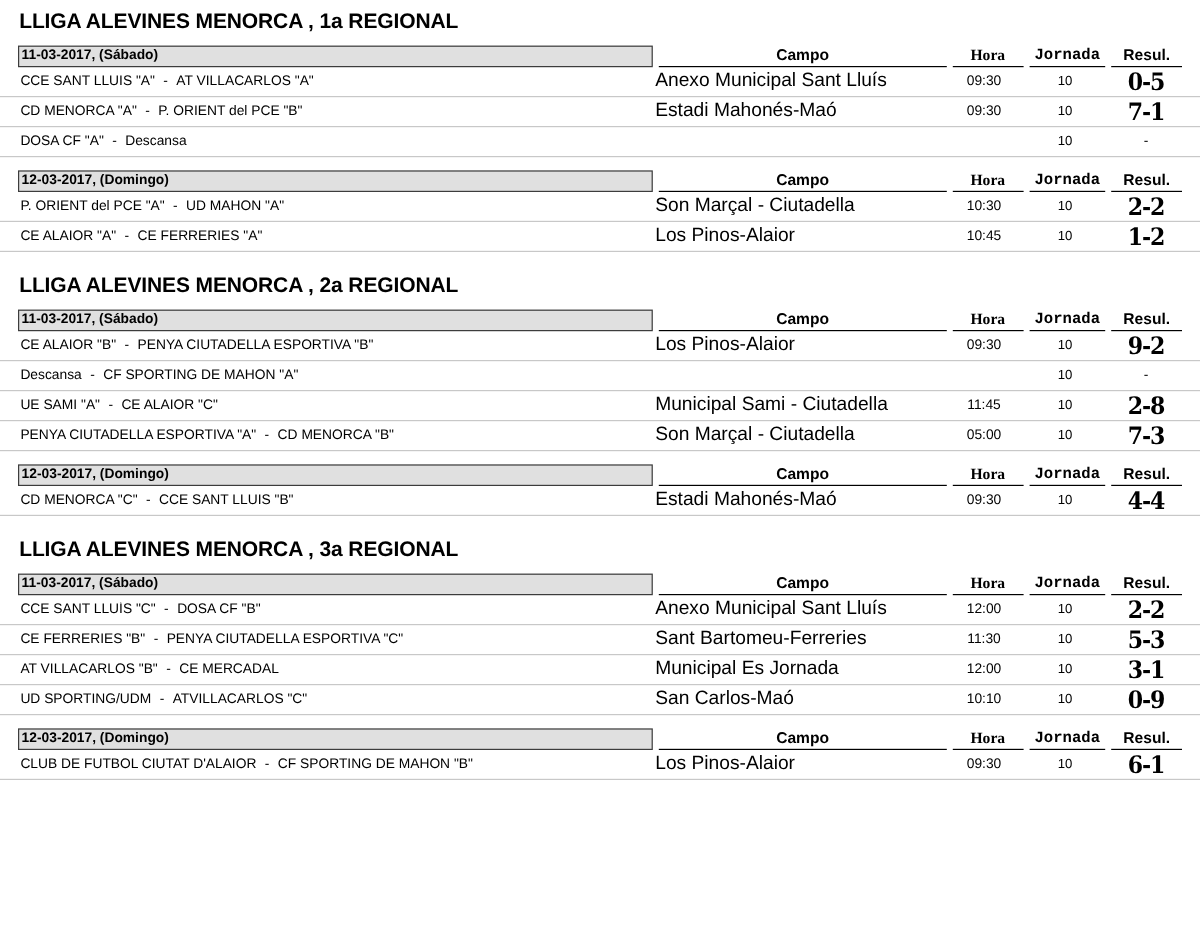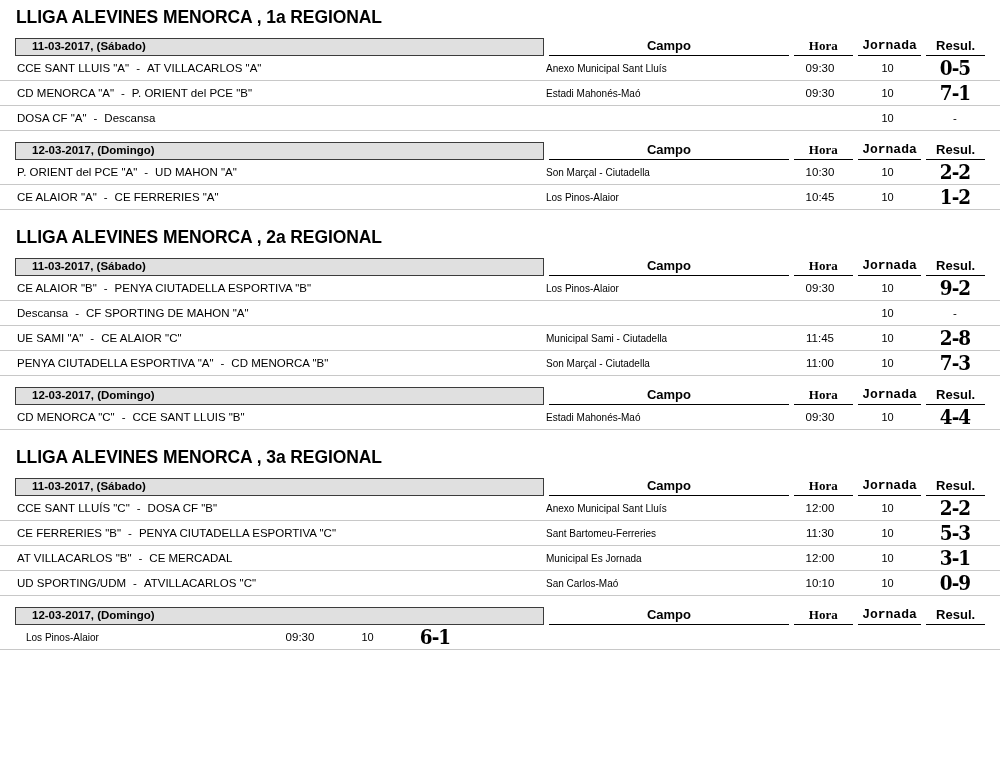--- a/index.html
+++ b/index.html
@@ -49,21 +49,21 @@
   }
   .date-box {
     width: 540px;
     height: 18px;
     box-sizing: border-box;
     background: #e0e0e0;
     border: 1.5px solid #3c3c3c;
     font-size: 11.5px;
     font-weight: bold;
     line-height: 15px;
-    padding-left: 16px;
+    padding-left: 2px;
     white-space: nowrap;
     overflow: hidden;
   }
   .hdr-gap { width: 5px; }
 
   .col-hdr {
     box-sizing: border-box;
     font-size: 13px;
     font-weight: bold;
     text-align: center;
@@ -91,21 +91,21 @@
     font-size: 11.5px;
     white-space: nowrap;
     overflow: hidden;
     padding-left: 2px;
     box-sizing: border-box;
   }
   .m-teams .sep { padding: 0 7px; }
   .m-gap { width: 5px; }
   .m-campo {
     width: 245px;
-    font-size: 10px;
+    font-size: 16px;
     padding-left: 6px;
     box-sizing: border-box;
     white-space: nowrap;
     overflow: hidden;
   }
   .m-hora {
     width: 60px;
     margin-left: 5px;
     font-size: 11.5px;
     text-align: center;
@@ -237,21 +237,21 @@
           <div class="m-gap"></div>
           <div class="m-campo">Municipal Sami - Ciutadella</div>
           <div class="m-hora">11:45</div>
           <div class="m-jornada">10</div>
           <div class="m-resul">2-8</div>
         </div>
         <div class="match-row">
           <div class="m-teams"><span>PENYA CIUTADELLA ESPORTIVA "A"</span><span class="sep">-</span><span>CD MENORCA "B"</span></div>
           <div class="m-gap"></div>
           <div class="m-campo">Son Marçal - Ciutadella</div>
-          <div class="m-hora">11:00</div>
+          <div class="m-hora">05:00</div>
           <div class="m-jornada">10</div>
           <div class="m-resul">7-3</div>
         </div>
       </div>
       <div class="date-block">
         <div class="hdr-row">
           <div class="date-box">12-03-2017,  (Domingo)</div>
           <div class="hdr-gap"></div>
           <div class="col-hdr c-campo">Campo</div>
           <div class="col-hdr c-hora">Hora</div>
@@ -315,20 +315,21 @@
       <div class="date-block">
         <div class="hdr-row">
           <div class="date-box">12-03-2017,  (Domingo)</div>
           <div class="hdr-gap"></div>
           <div class="col-hdr c-campo">Campo</div>
           <div class="col-hdr c-hora">Hora</div>
           <div class="col-hdr c-jornada">Jornada</div>
           <div class="col-hdr c-resul">Resul.</div>
         </div>
         <div class="match-row">
+          <div class="m-teams"><span>CLUB DE FUTBOL CIUTAT D'ALAIOR</span><span class="sep">-</span><span>CF SPORTING DE MAHON "B"</span></div>
           <div class="m-gap"></div>
           <div class="m-campo">Los Pinos-Alaior</div>
           <div class="m-hora">09:30</div>
           <div class="m-jornada">10</div>
           <div class="m-resul">6-1</div>
         </div>
       </div>
     </div>
   </div>
 

